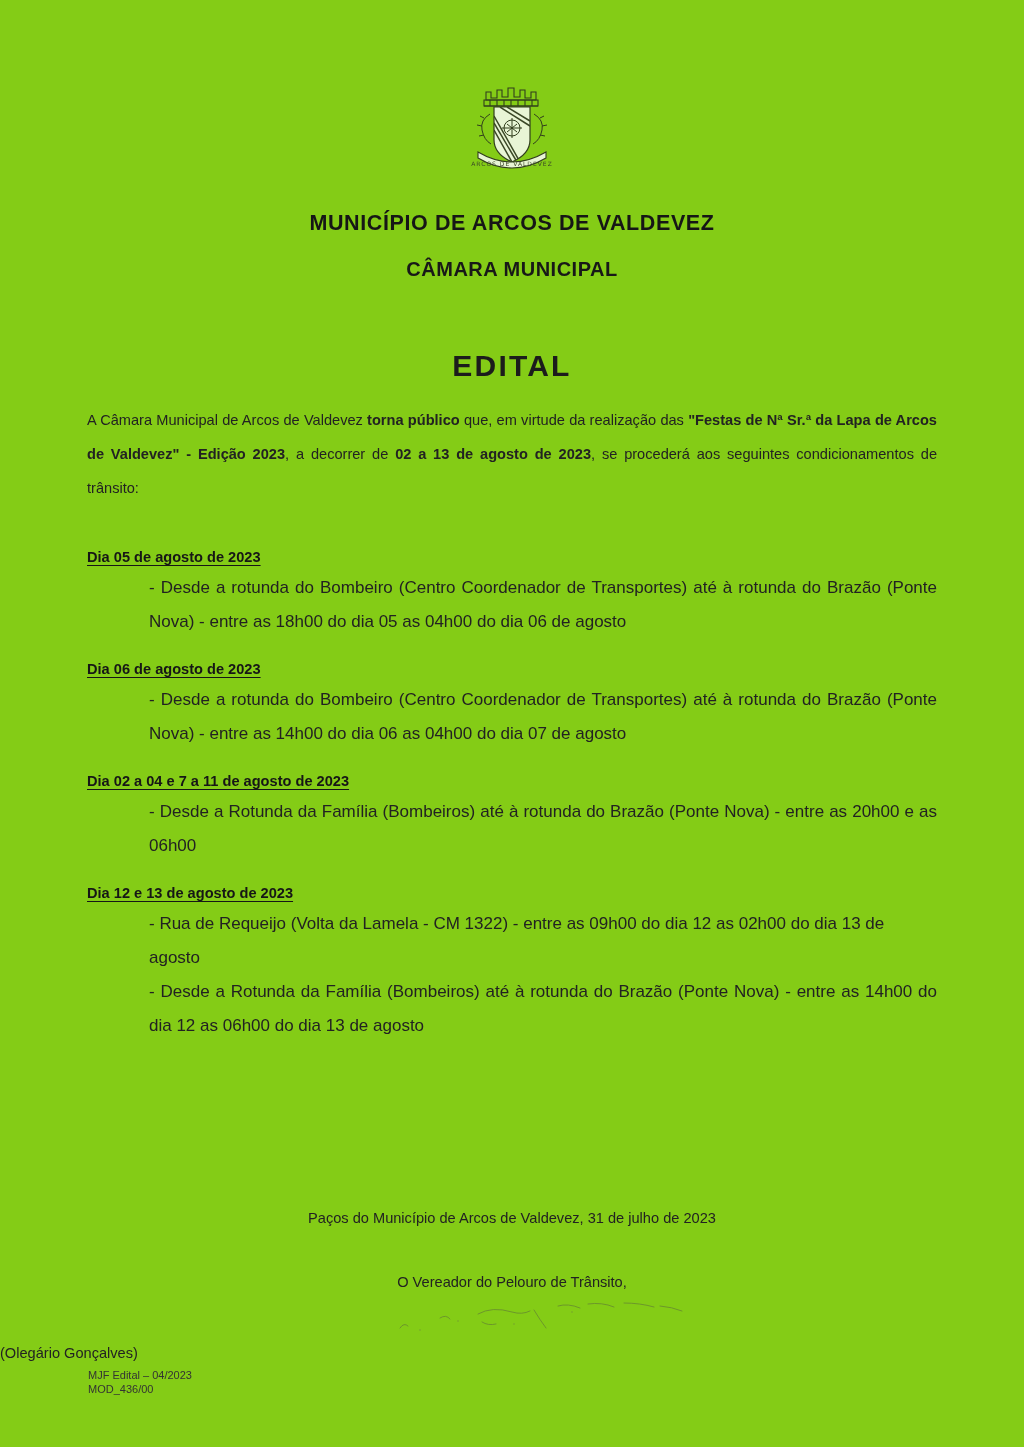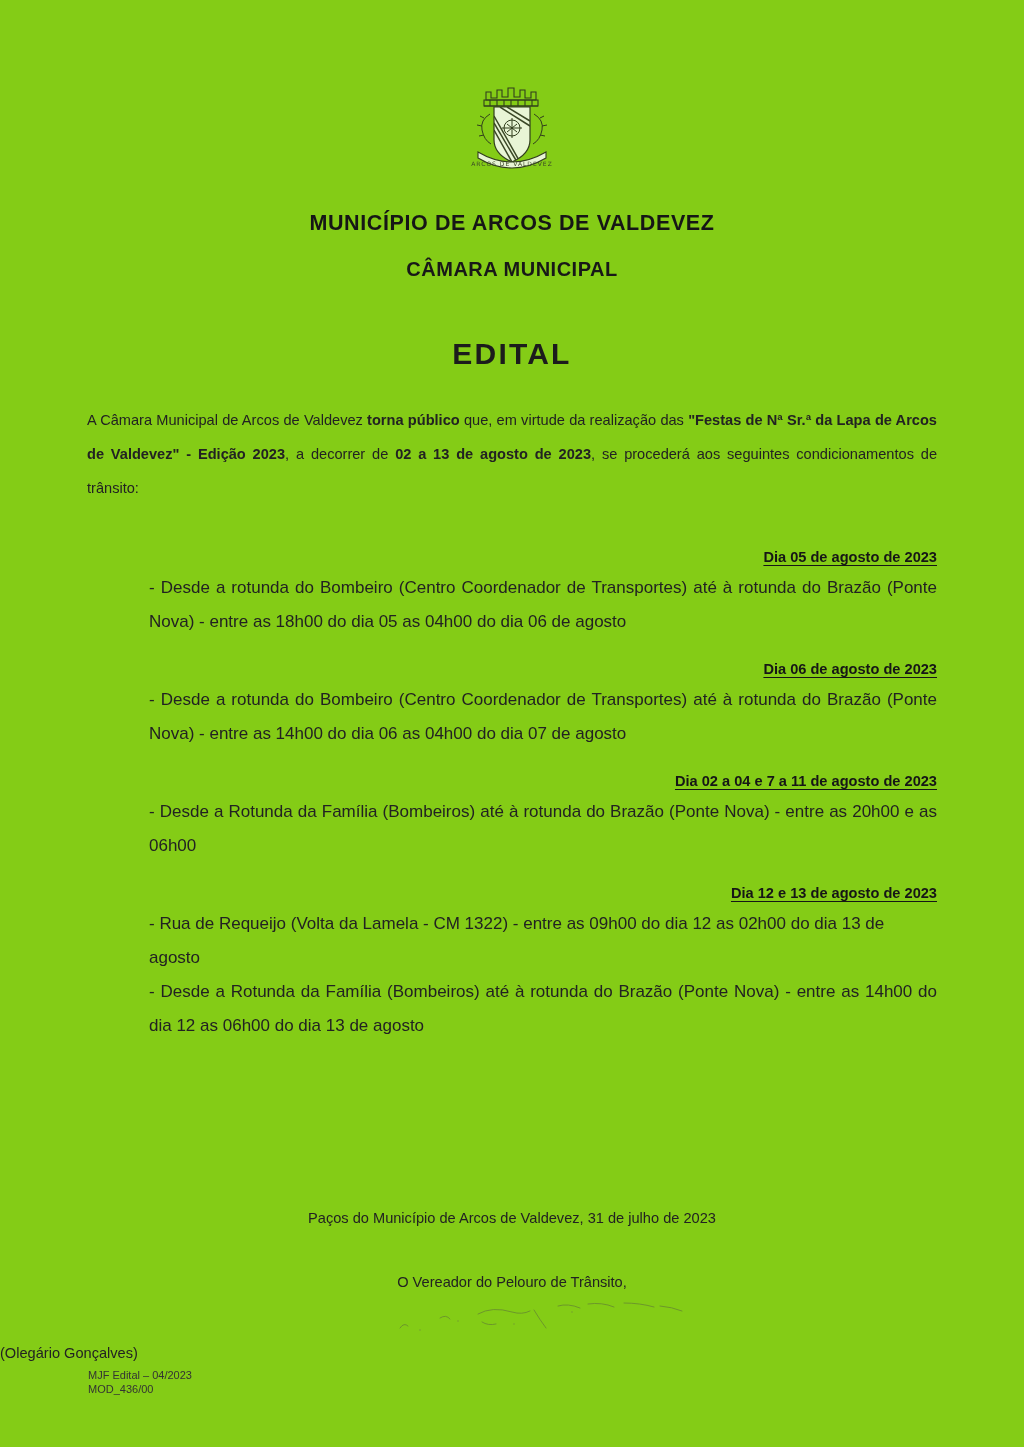--- a/index.html
+++ b/index.html
@@ -50,21 +50,21 @@
     left: 0;
     width: 1024px;
     text-align: center;
     font-size: 20px;
     font-weight: bold;
     letter-spacing: 0.5px;
     color: #181818;
   }
   .doc-title {
     position: absolute;
-    top: 337px;
+    top: 349px;
     left: 0;
     width: 1024px;
     text-align: center;
     font-size: 30px;
     font-weight: bold;
     letter-spacing: 2.2px;
     color: #1c1c1c;
   }
 
   
@@ -84,21 +84,20 @@
   .intro b { font-weight: bold; }
 
   .day-section { margin-top: 22px; }
   .day-head {
     font-size: 14.6px;
     font-weight: bold;
     text-decoration: underline;
     text-underline-offset: 3px;
     color: #161616;
     margin-bottom: 6px;
-    text-align: right;
   }
   .day-items {
     margin: 0;
     padding: 0 0 0 62px;
     list-style: none;
   }
   .day-item {
     font-size: 17px;
     line-height: 34px;
     text-align: justify;

